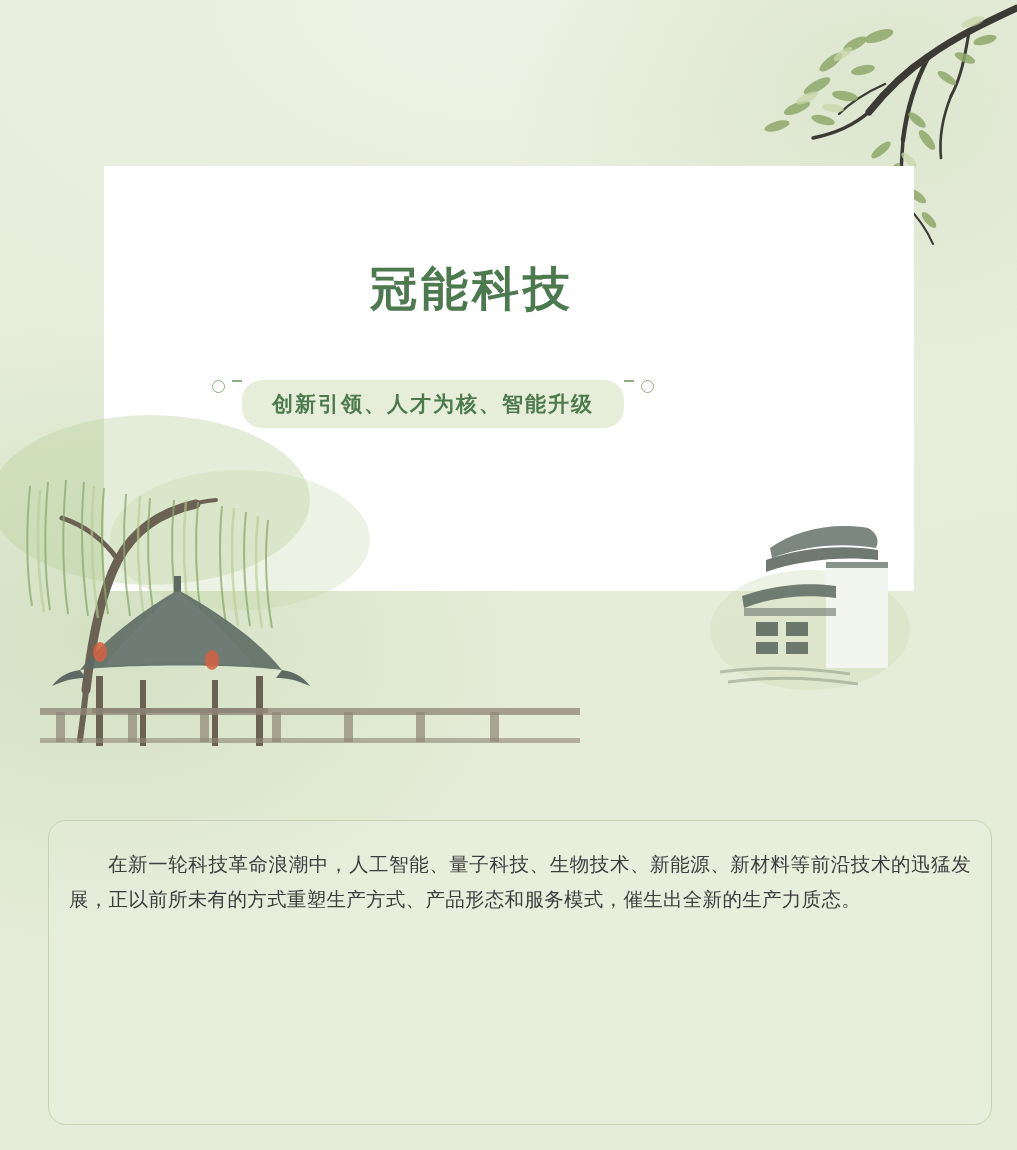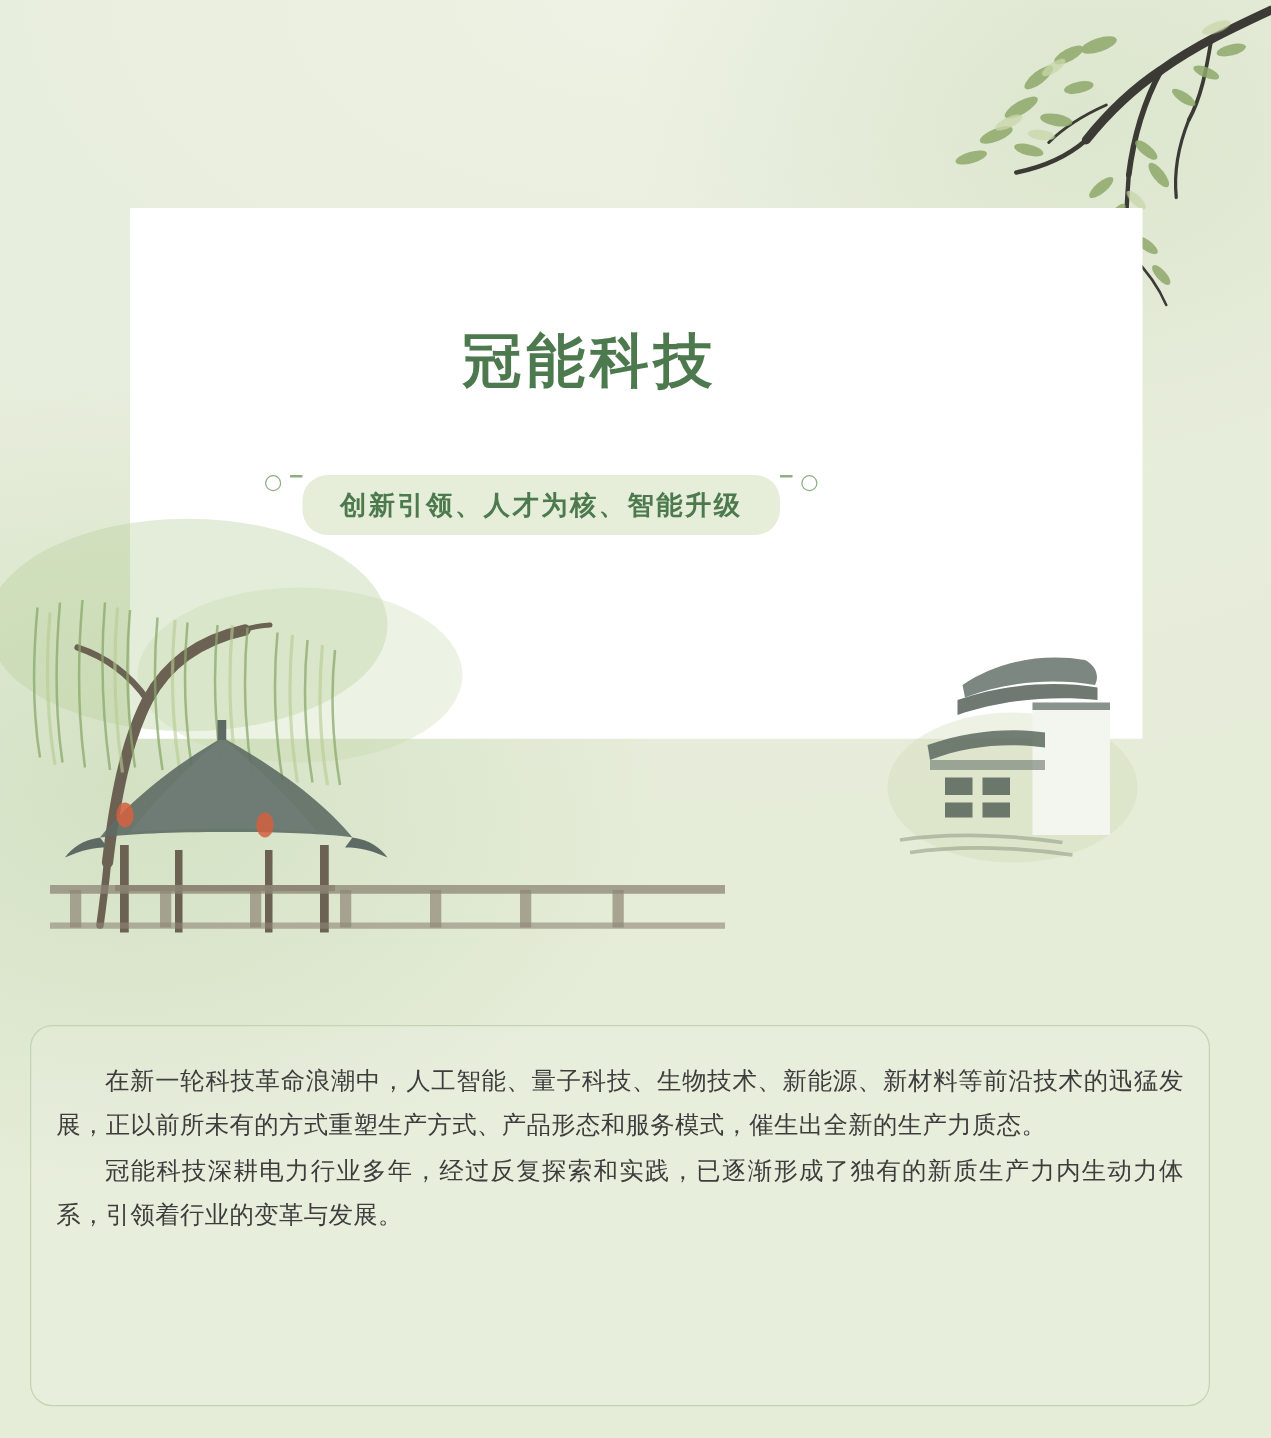--- a/index.html
+++ b/index.html
@@ -85,21 +85,21 @@
   .dash {
     width: 10px;
     height: 1.5px;
     background: #8fae84;
     flex: 0 0 auto;
   }
 
   
   .text-card {
     position: absolute;
-    left: 24px;
+    left: 48px;
     top: 820px;
     width: 944px;
     height: 305px;
     border: 1px solid #c3d4b4;
     border-radius: 18px;
     box-sizing: border-box;
     padding: 26px 20px 10px 20px;
     background: rgba(255,255,255,0.12);
   }
   .text-card p {
@@ -272,16 +272,15 @@
     </g>
 
     <g stroke="#8d9a82" stroke-width="3" opacity=".55" fill="none">
       <path d="M20 172 C60 166 110 168 150 174"></path>
       <path d="M28 182 C70 176 118 178 158 184"></path>
     </g>
   </svg>
 
   <div class="text-card">
     <p>在新一轮科技革命浪潮中，人工智能、量子科技、生物技术、新能源、新材料等前沿技术的迅猛发展，正以前所未有的方式重塑生产方式、产品形态和服务模式，催生出全新的生产力质态。</p>
-    <p>冠能科技深耕电力行业多年，经过反复探索和实践，已逐渐形成了独有的新质生产力内生动力体系，引领着行业的变革与发展。</p>
   </div>
 
 </div>
 
 </body></html>

